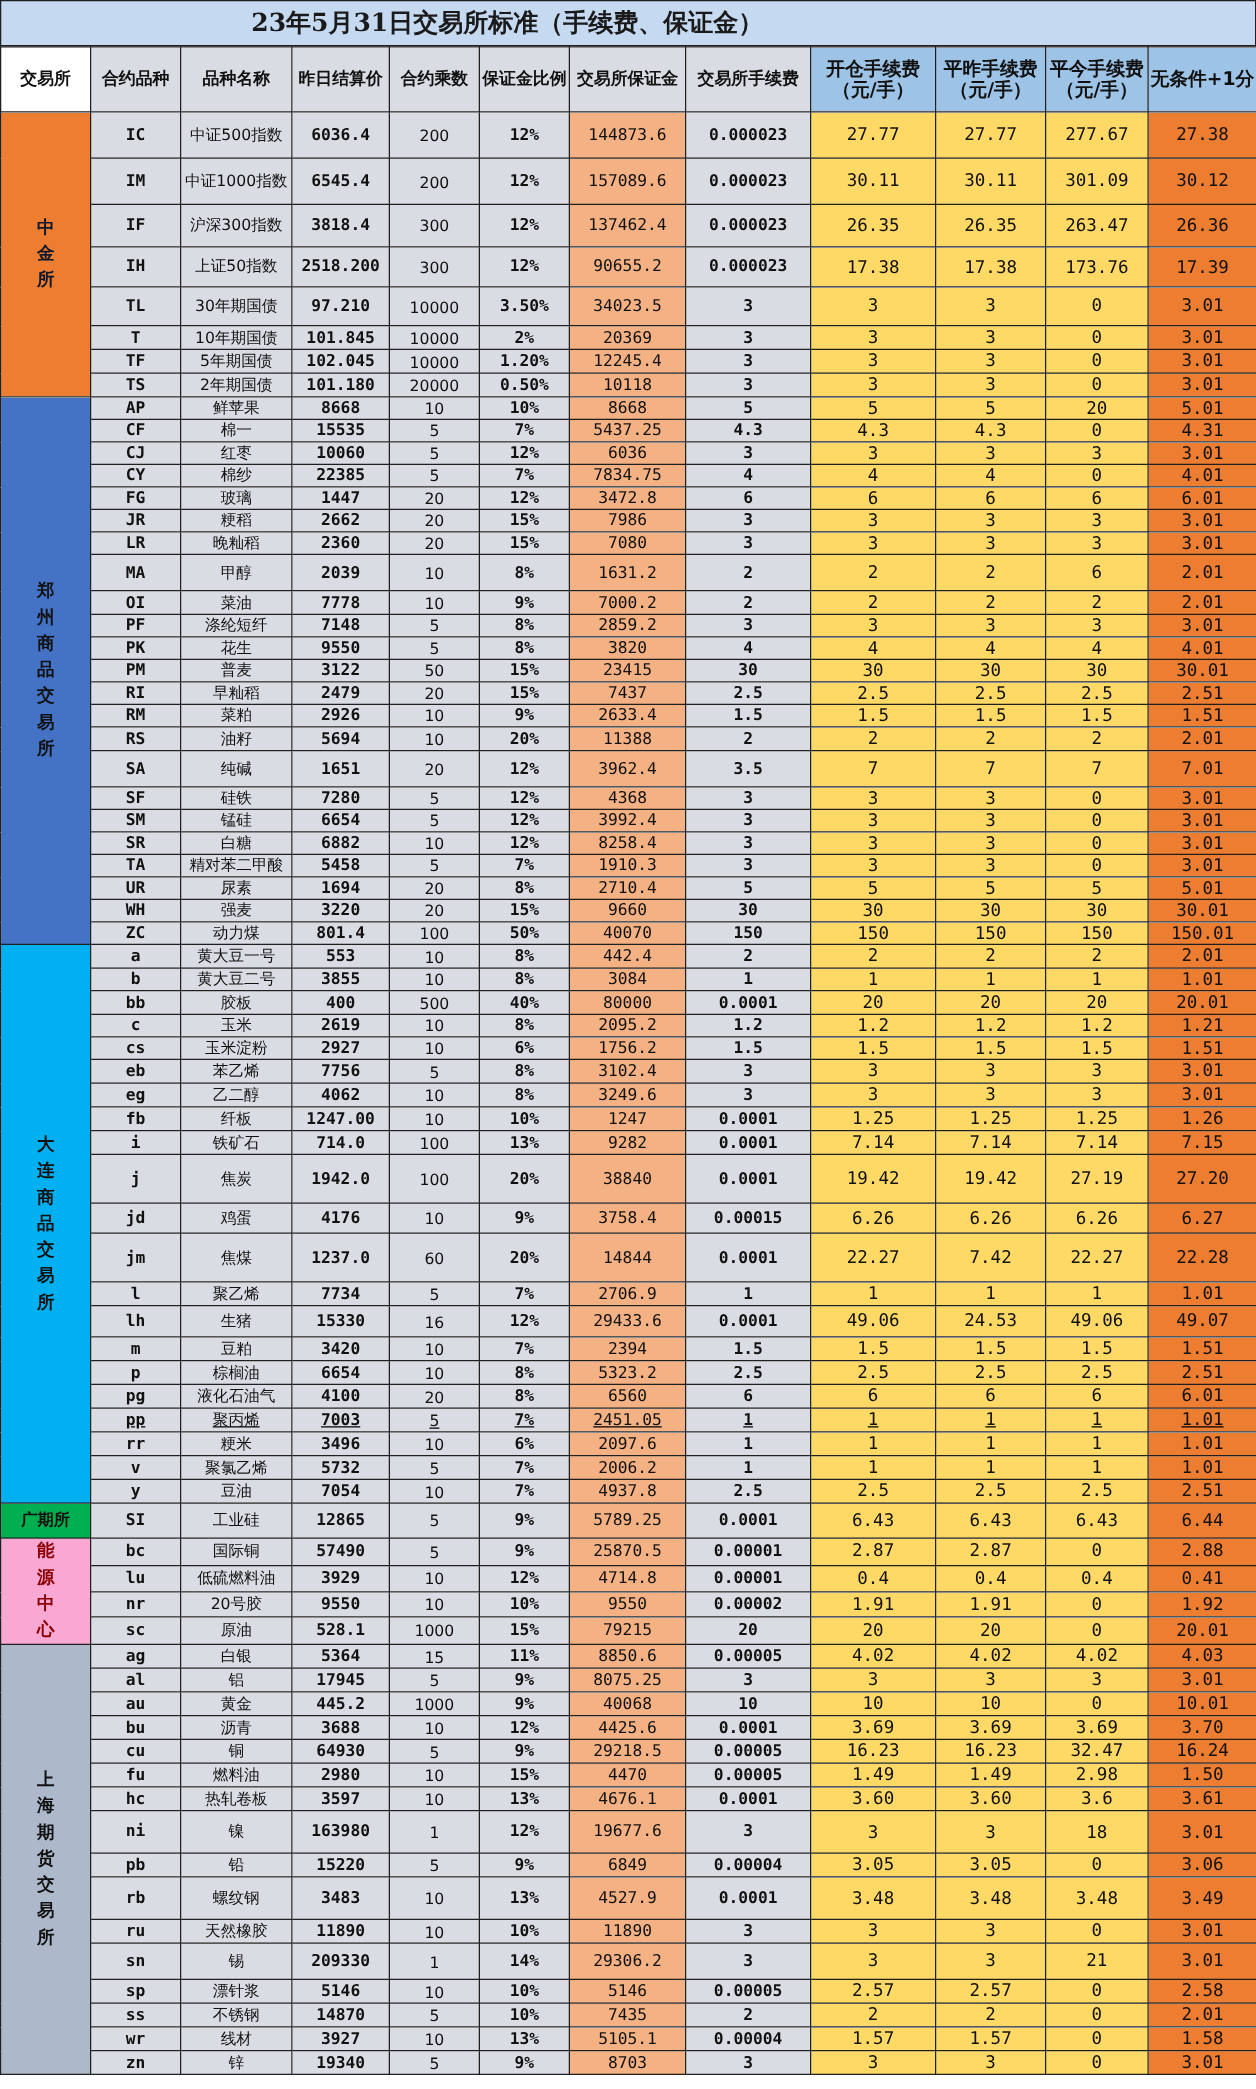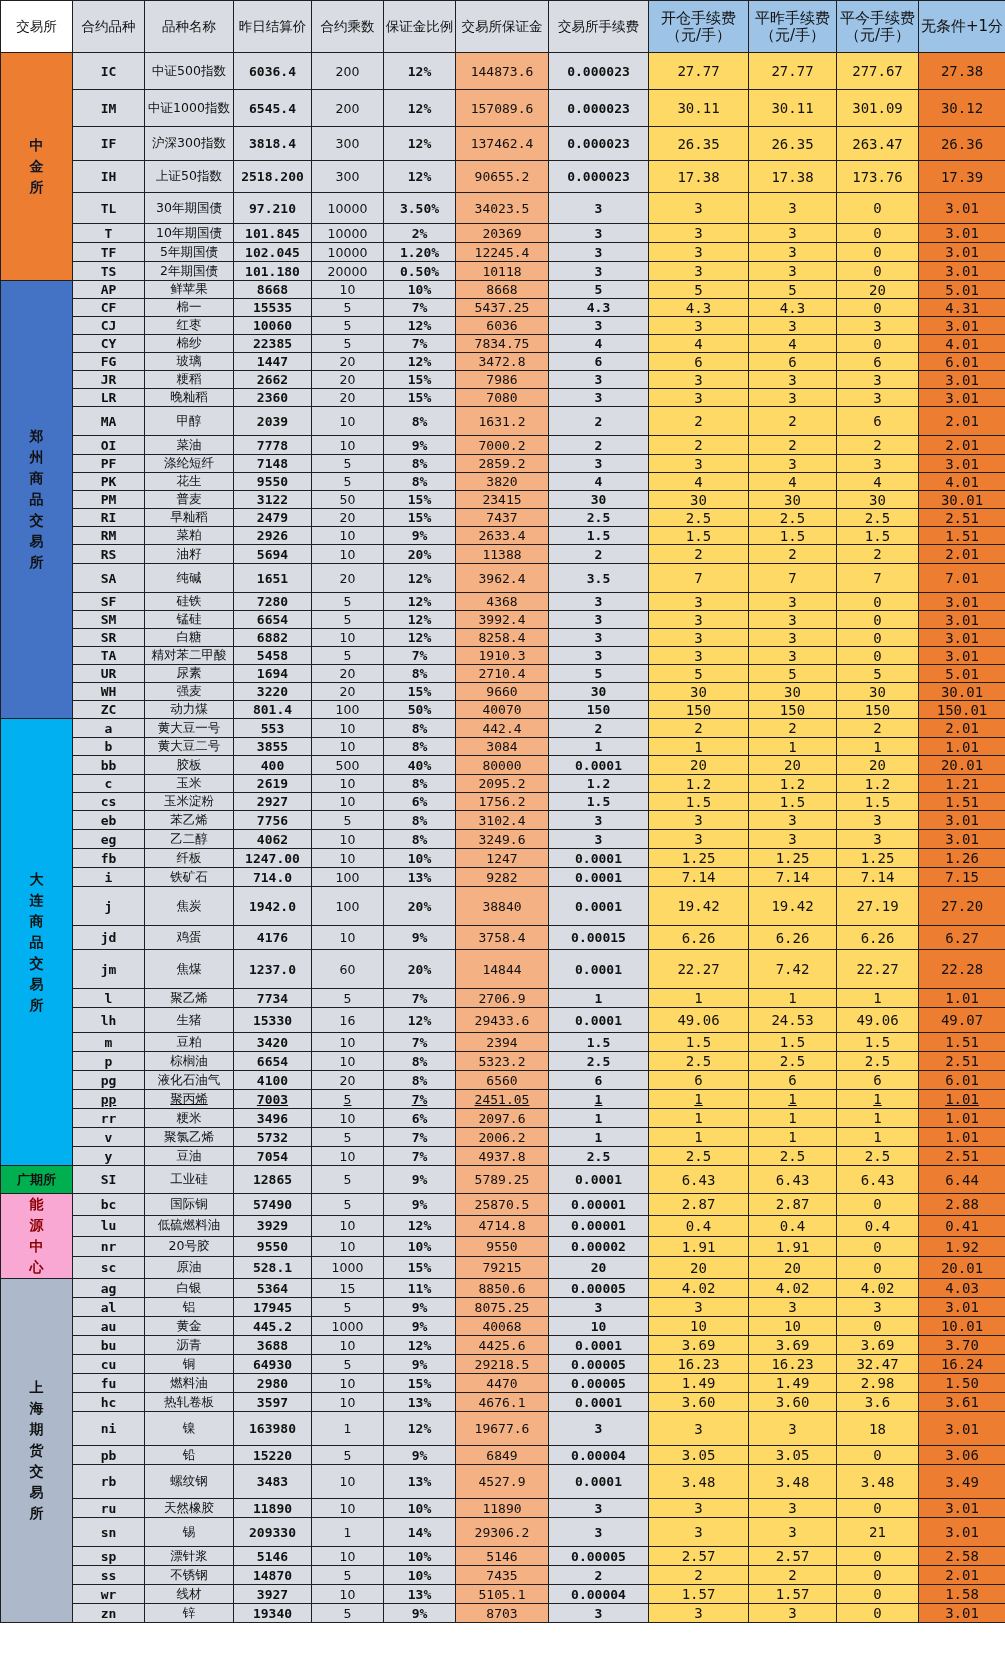--- a/index.html
+++ b/index.html
@@ -1,35 +1,36 @@
 <!DOCTYPE html>
 <html><head>
 <meta charset="utf-8">
 <style>
   * { box-sizing: border-box; margin: 0; padding: 0; }
   body { width: 1005px; height: 1671px; background: #ffffff; font-family: "DejaVu Sans", sans-serif; overflow: hidden; }
   #sheet { position: relative; width: 1005px; }
   .title { height: 37px; background: #c5d9f1; border: 1px solid #1f1f1f; display: flex; align-items: center; padding-left: 200px; font-size: 20px; font-weight: bold; color: #1a1a1a; font-family: "DejaVu Serif", serif; }
   table { border-collapse: collapse; table-layout: fixed; width: 1005px; }
   td, th { border: 1px solid #1f1f1f; text-align: center; vertical-align: middle; font-size: 13px; color: #111; overflow: hidden; white-space: nowrap; padding: 0; }
-  th { background: #d9dde3; font-weight: normal; font-size: 13.5px; white-space: normal; line-height: 17px; height: 52px; }
+  th { background: #d9dde3; font-weight: bold; font-size: 13.5px; white-space: normal; line-height: 17px; height: 52px; }
   th.ex-h { background: #ffffff; }
   th.blue { background: #9dc3e6; font-size: 15px; }
   td.grey { background: #d9dde3; font-family: "DejaVu Sans Mono", monospace; font-weight: bold; }
   td.name { background: #d9dde3; font-family: "DejaVu Sans", sans-serif; font-size: 12.5px; }
   td.margin { background: #f4b183; font-family: "DejaVu Sans Mono", monospace; }
   td.yel { background: #ffd966; font-family: "DejaVu Sans Mono", monospace; font-size: 14px; }
   td.org { background: #ed7d31; font-family: "DejaVu Sans Mono", monospace; font-size: 14px; }
   td.ex { font-weight: bold; font-size: 14px; white-space: normal; line-height: 21px; writing-mode: horizontal-tb; }
   .ex-label { display: inline-block; width: 16px; word-break: break-all; white-space: normal; }
 </style>
 </head>
 <body>
 
 <div id="sheet">
+  <div class="title">23年5月31日交易所标准（手续费、保证金）</div>
   <table>
     <colgroup>
       <col style="width:72px">
         <col style="width:72px">
         <col style="width:89px">
         <col style="width:78px">
       <col style="width:72px">
         <col style="width:72px">
         <col style="width:93px">
         <col style="width:100px">

